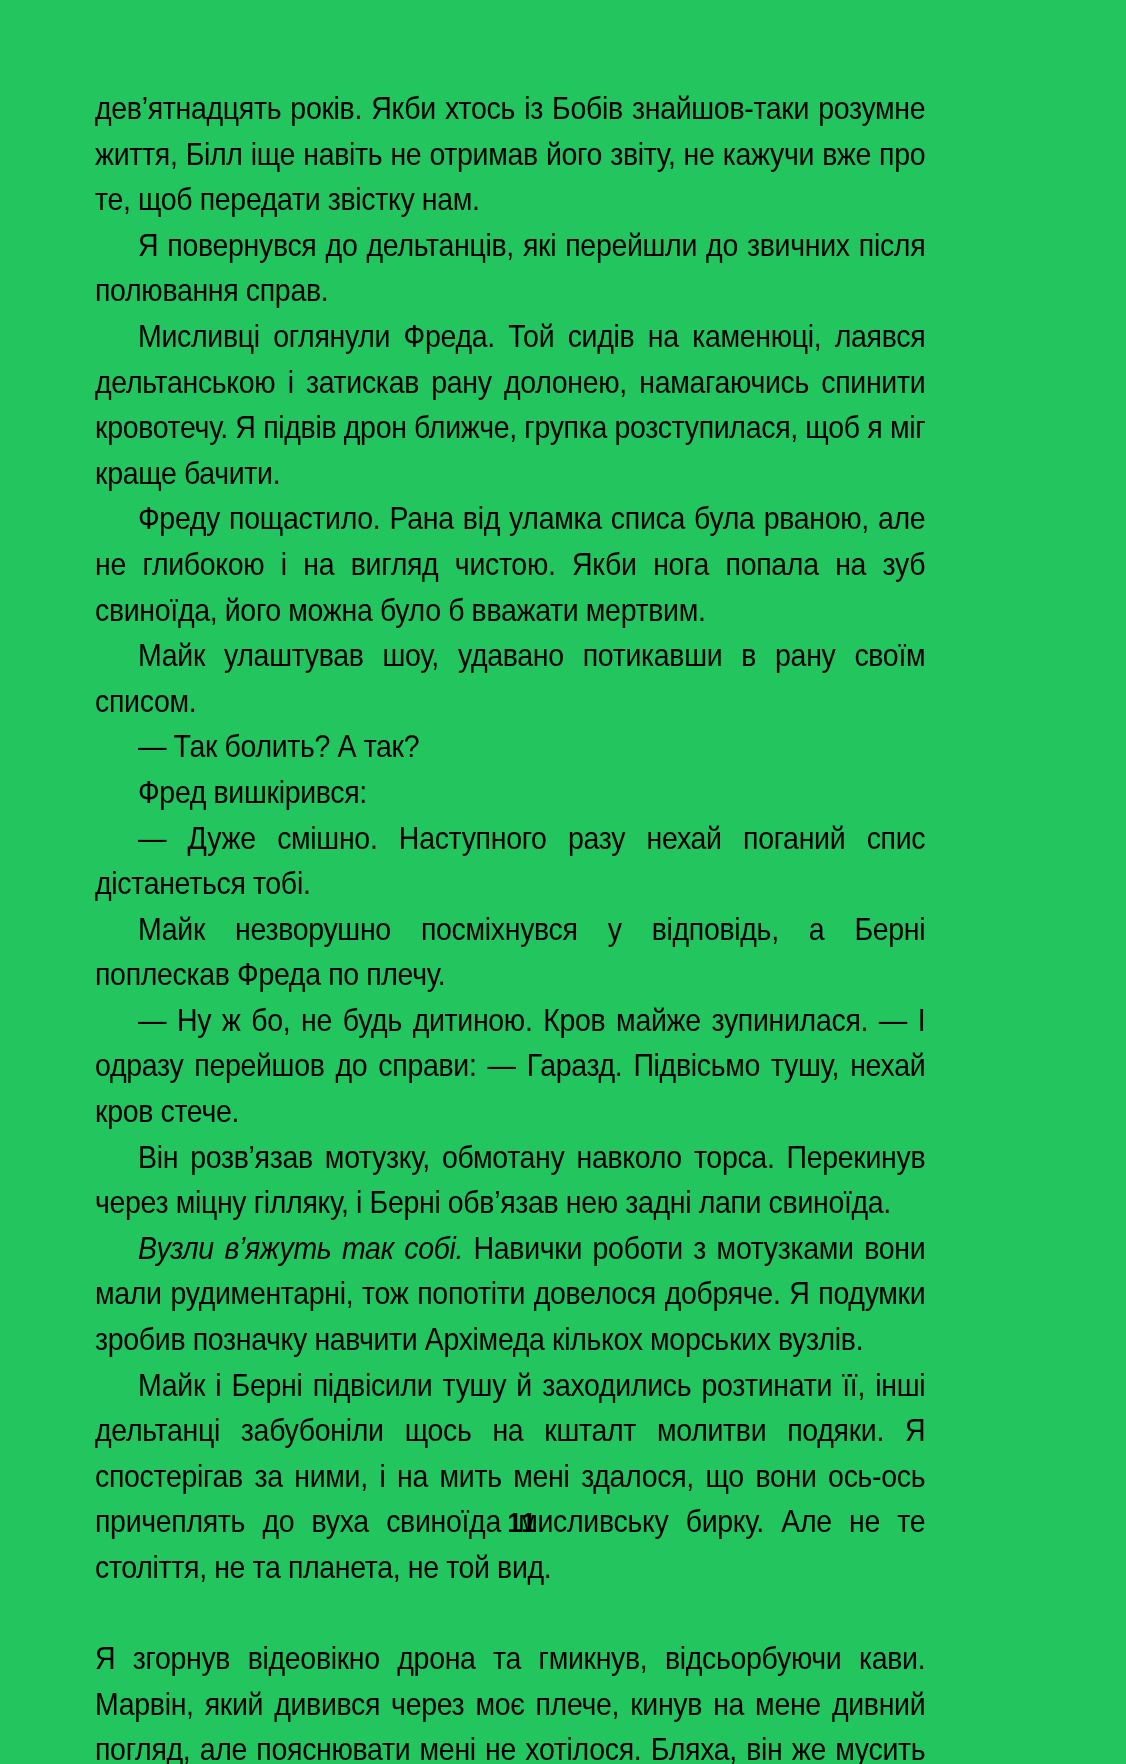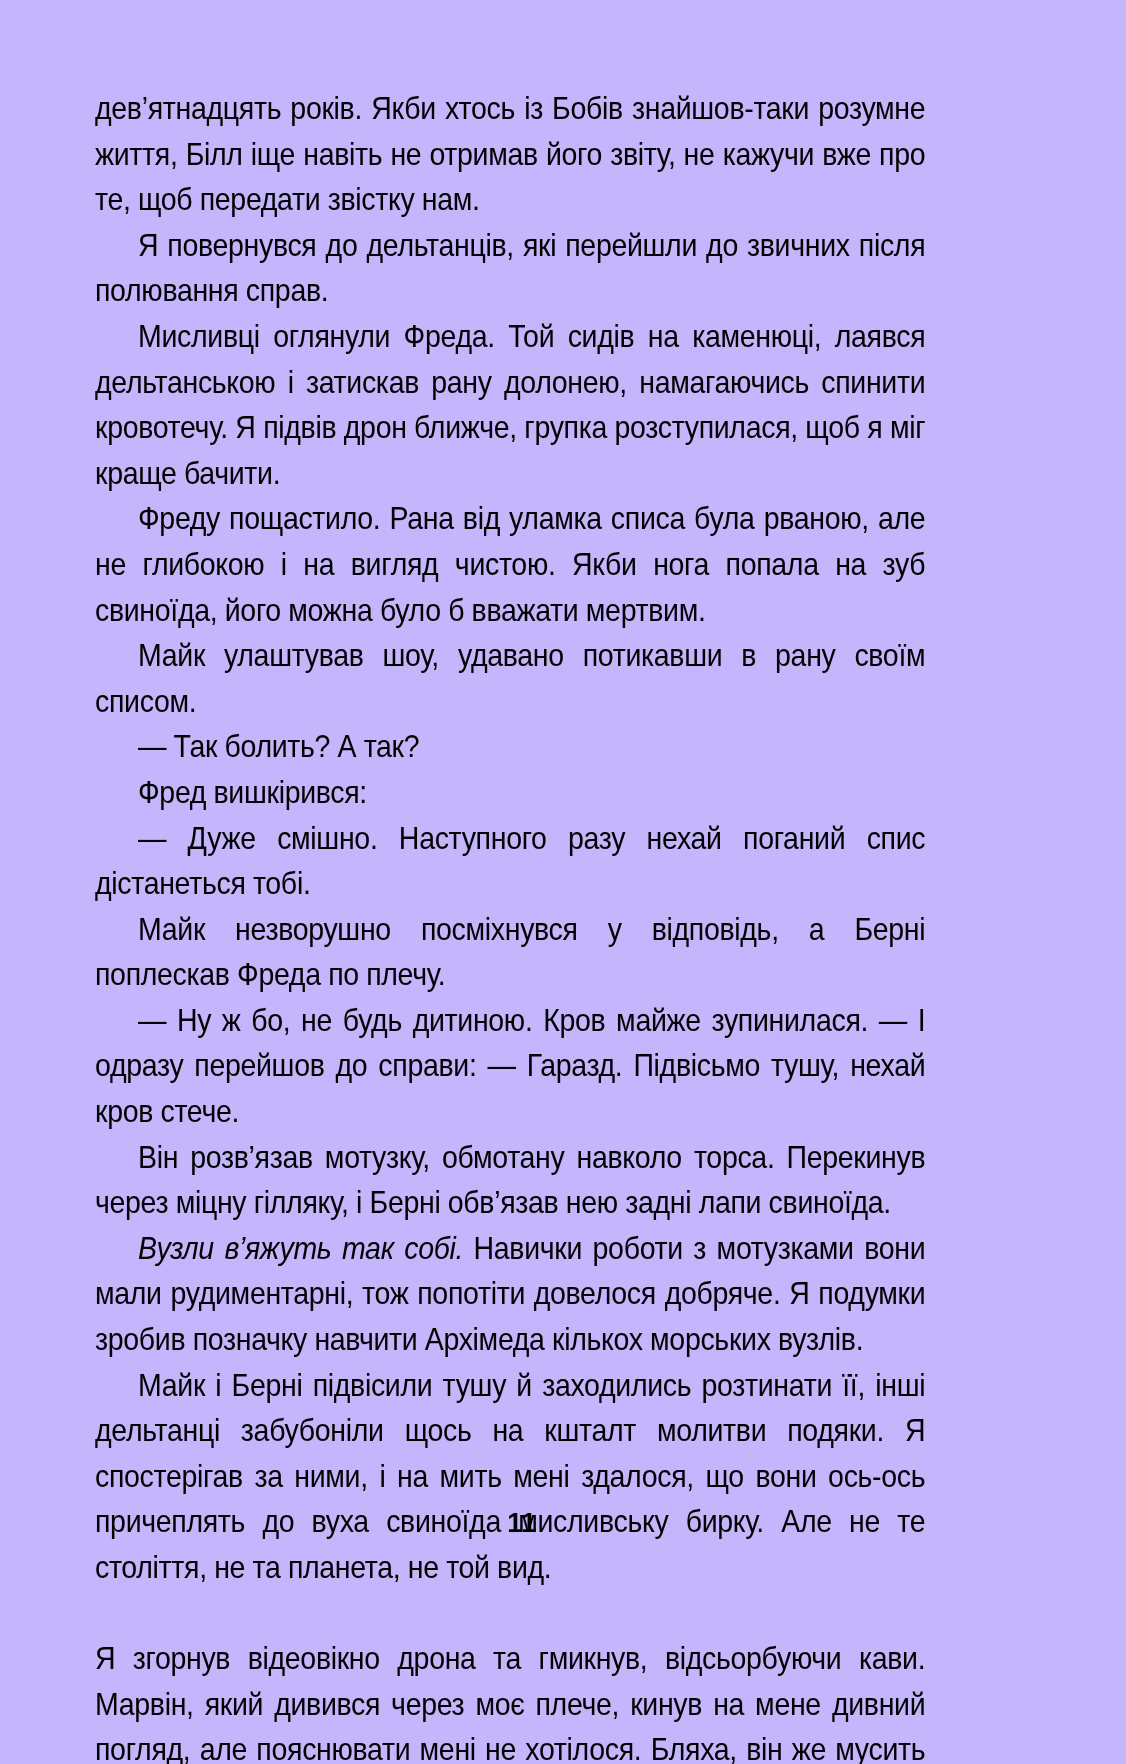--- a/index.html
+++ b/index.html
@@ -13,21 +13,21 @@
     font-family: "Liberation Sans", "DejaVu Sans", sans-serif;
     color: #000000;
     -webkit-font-smoothing: antialiased;
   }
 
   .page {
     position: relative;
     width: 1126px;
     height: 1764px;
     box-sizing: border-box;
-    background: #c4b5fd;
+    background: #22c55e;
     overflow: hidden;
   }
 
   .text-column {
     position: absolute;
     left: 95px;
     top: 86px;
     width: 830px;
   }
 

